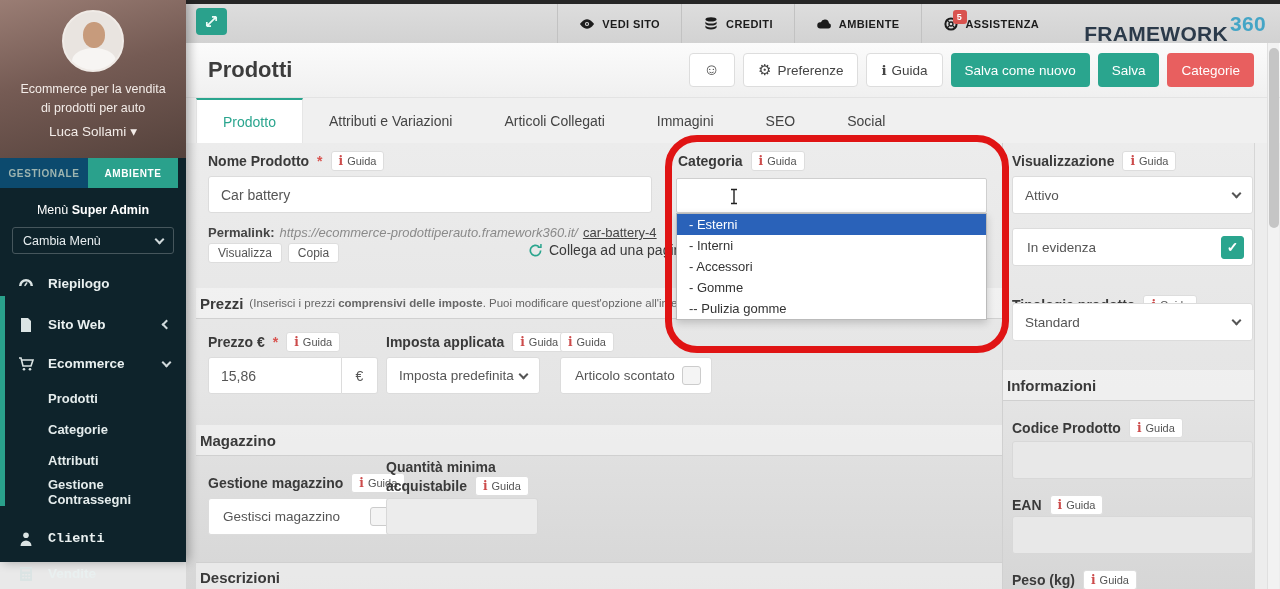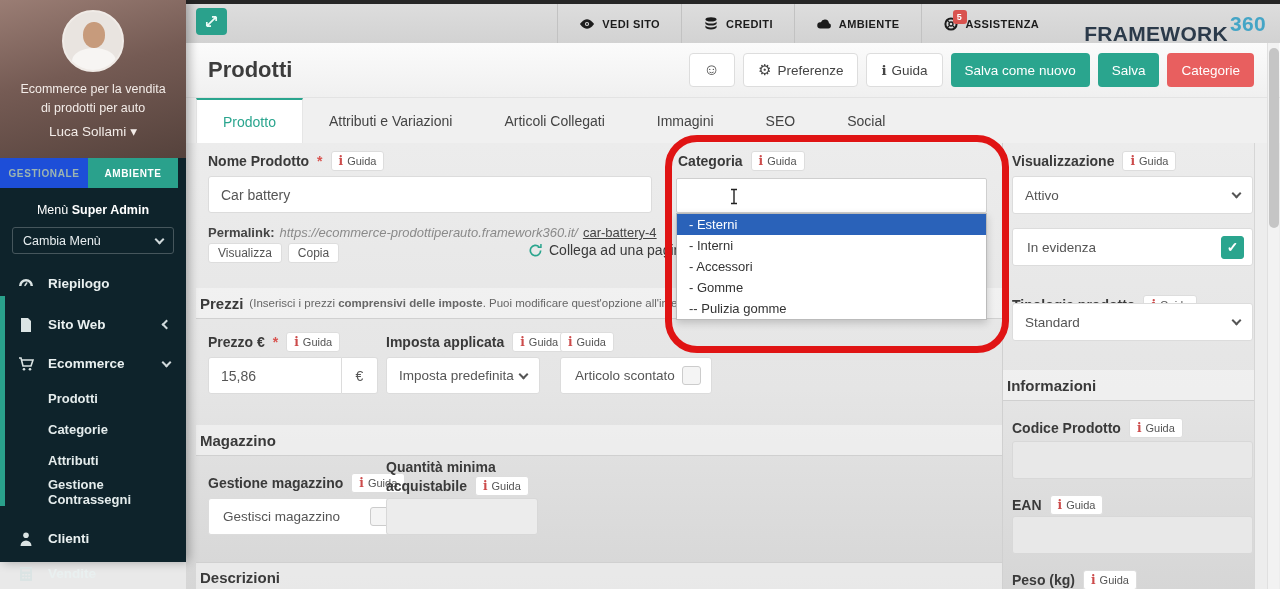--- a/index.html
+++ b/index.html
@@ -10,21 +10,21 @@
   
   .sidebar { position:absolute; left:0; top:0; width:186px; height:562px; background:#0e232b; z-index:40; box-shadow:3px 0 10px rgba(0,0,0,.3); }
   .profile { height:158px; background:linear-gradient(165deg,#9a7d74 0%,#755b54 45%,#55423c 100%); color:#f3ece8; text-align:center; padding-top:10px; }
   .avatar { width:62px; height:62px; border-radius:50%; margin:0 auto 8px; background:#e9e4e0; position:relative; overflow:hidden; border:2px solid #f0ebe7; }
   .avatar .head { position:absolute; left:19px; top:10px; width:22px; height:26px; border-radius:48%; background:#c79b7c; }
   .avatar .shirt { position:absolute; left:8px; top:36px; width:44px; height:26px; border-radius:50% 50% 0 0; background:#f7f5f3; }
   .ws-title { font-size:12.5px; line-height:1.55; width:156px; margin:0 auto; }
   .user-line { margin-top:4px; font-size:13.5px; }
   .side-tabs { display:flex; height:30px; }
   .stab { display:flex; align-items:center; justify-content:center; font-size:10px; font-weight:700; letter-spacing:.6px; }
-  .stab.gest { width:88px; background:#1d4ed8; color:#9db4b0; }
+  .stab.gest { width:88px; background:#0c4a6e; color:#9db4b0; }
   .stab.amb { width:90px; background:#2aa18c; color:#ffffff; }
   .menu-caption { color:#fff; font-size:12.5px; text-align:center; margin-top:15px; }
   .menu-select { margin:10px 12px 6px; border:1px solid #46565c; border-radius:3px; height:27px; color:#e8eef0; font-size:12.5px; display:flex; align-items:center; justify-content:space-between; padding:0 10px; cursor:pointer;gap:33px; }
   .chev { width:7px; height:7px; border-right:2px solid #cfd8da; border-bottom:2px solid #cfd8da; transform:rotate(45deg); margin-top:-3px; }
   .chev.left { transform:rotate(135deg); margin-top:0; }
   .nav { margin-top:12px; }
   .nav-item { display:flex; align-items:center; height:35px; padding:0 16px 0 18px; color:#e9f0f0; font-size:13.5px; font-weight:700; cursor:pointer; }
   .nav-item svg { width:16px; height:16px; margin-right:14px; flex:none; color:#dbe4e4; }
   .nav-item .grow { flex:1; }
   .nav-sub { padding:2px 0 6px 0; }
@@ -152,21 +152,21 @@
           </svg>
         <span class="grow">Ecommerce</span>
         <span class="chev"></span>
       </div>
       <div class="nav-sub">
         <div class="nav-sub-item">Prodotti</div>
         <div class="nav-sub-item">Categorie</div>
         <div class="nav-sub-item">Attributi</div>
         <div class="nav-sub-item">Gestione Contrassegni</div>
       </div>
-      <div class="nav-item" style="margin-top:8px;">
+      <div class="nav-item" style="margin-top:8px;font-family:Liberation Mono, monospace;">
         <svg viewBox="0 0 16 16" fill="currentColor">
             <circle cx="8" cy="4.2" r="2.8"></circle>
             <path d="M2.5 15a5.5 5.5 0 0 1 11 0z"></path>
           </svg>
         <span class="grow">Clienti</span>
       </div>
       <div class="nav-item">
         <svg viewBox="0 0 16 16" fill="currentColor">
             <path d="M2 1h12v14H2zM4 3v2.6h8V3zm.2 5h2v1.6h-2zm3 0h2v1.6h-2zm3 0h2v1.6h-2zm-6 3h2v1.6h-2zm3 0h2v1.6h-2zm3 0h2v1.6h-2z" fill-rule="evenodd"></path>
           </svg>

